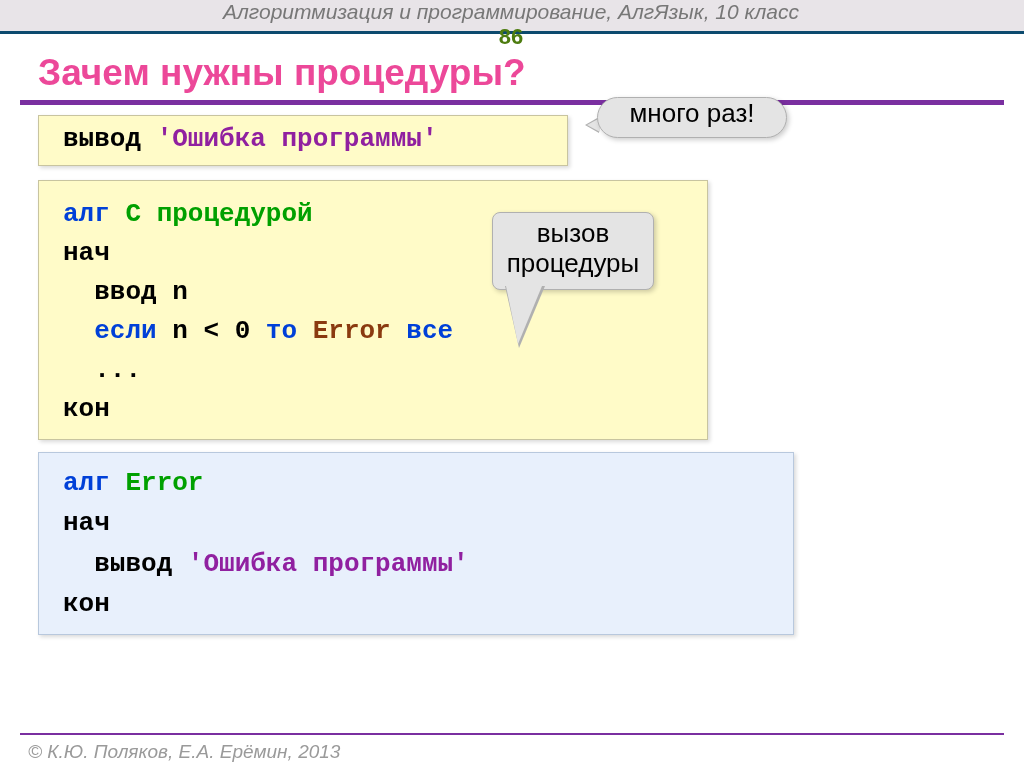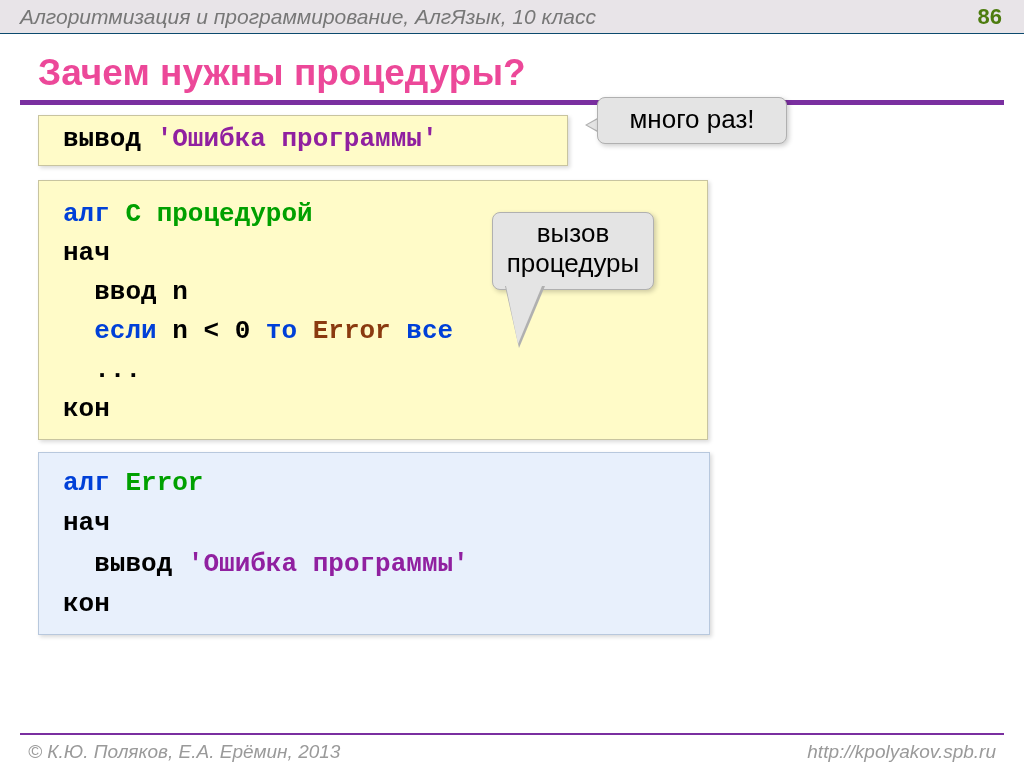--- a/index.html
+++ b/index.html
@@ -13,21 +13,22 @@
   .header-bar {
     background: #e8e4e8;
     height: 34px;
     display: flex;
     align-items: center;
     justify-content: space-between;
     padding: 0 22px 0 20px;
     color: #777;
     font-style: italic;
     font-size: 21px;
-    border-bottom: 1px solid #0c4a6e;
+    border-bottom: 3px solid #0c4a6e;
+    flex-direction: column;
   }
   .header-title { font-style: italic; }
   .page-num { font-weight: bold; font-style: normal; color:#4d7c0f; font-size:22px; }
   .main-title {
     font-size: 37px;
     font-weight: bold;
     color: #ec4899;
     margin: 18px 12px 6px 38px;
   }
   .title-underline {
@@ -62,21 +63,21 @@
     width: 530px;
     padding: 4px 14px 6px 24px;
     margin: 0 0 14px 10px;
   }
   .block2 {
     width: 670px;
     padding: 14px 16px 10px 24px;
     margin: 0 0 12px 10px;
   }
   .block3 {
-    width: 672px;
+    width: 756px;
     padding: 10px 24px 10px 24px;
     margin: 0 0 0 10px;
   }
   .kw-dark { color: #000; }
   .kw-blue { color: #0040d8; }
   .kw-green { color: #00a000; }
   .kw-purple { color: #9020a0; }
   .kw-red { color: #d01818; }
   .kw-brown { color: #8a3a10; }
   .callout {
@@ -87,21 +88,22 @@
     box-shadow: 2px 2px 5px rgba(0,0,0,0.2);
     font-family: Arial, sans-serif;
     font-size: 26px;
     color: #000;
     text-align: center;
     font-weight: normal;
   }
   .callout1 {
     left: 597px; top: 97px;
     width: 190px;
-    padding: 6px 10px 8px 10px;
+    padding: 0 10px 8px 10px;
+    border-radius: 21px;
   }
   .callout2 {
     left: 492px; top: 212px;
     width: 162px;
     padding: 6px 12px 10px 12px;
     line-height: 1.15;
   }
   .tail {
     position: absolute;
     width: 0; height: 0;
@@ -200,14 +202,13 @@
   <span>процедуры</span>
 </div>
 <div class="tail2-wrap">
   <div class="tail2-border"></div>
   <div class="tail2-fill"></div>
 </div>
 
 <div class="footer-line"></div>
 <div class="footer">
   <span>© К.Ю. Поляков, Е.А. Ерёмин, 2013</span>
-  <span>http://kpolyakov.spb.ru</span>
 </div>
 
 </body></html>

